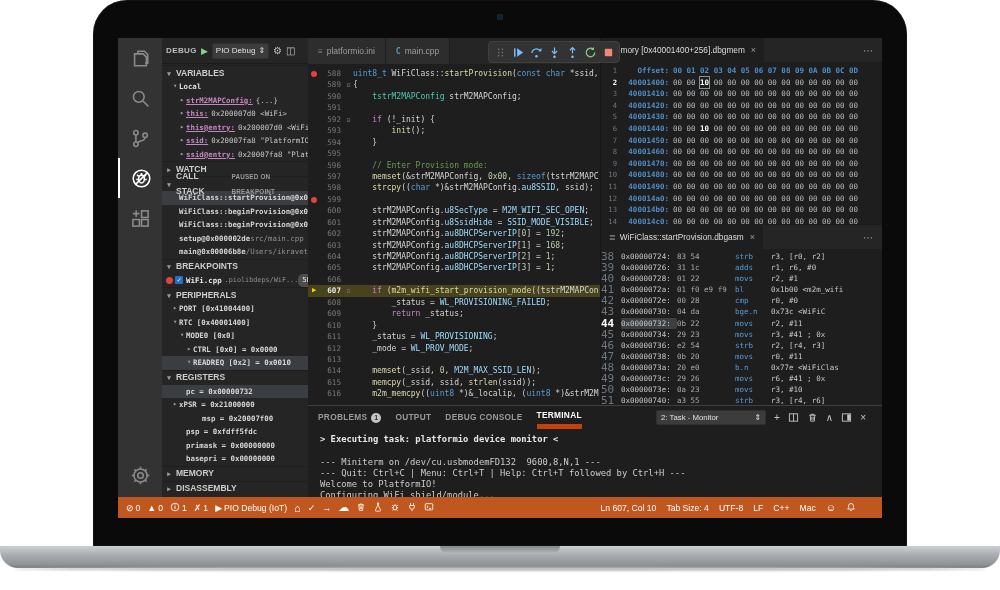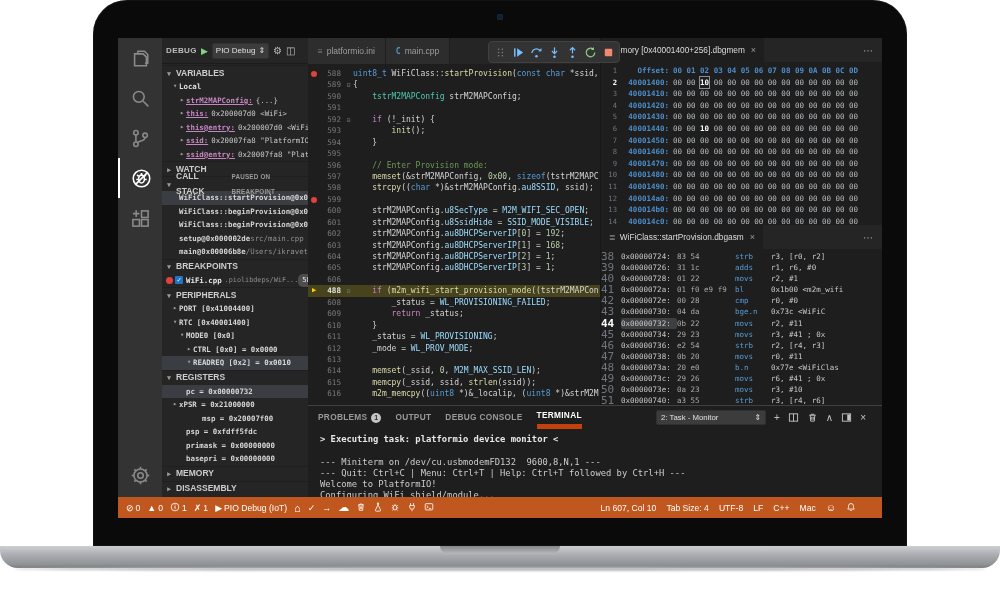--- a/index.html
+++ b/index.html
@@ -365,21 +365,21 @@
           <div class="cl"><span class="g-dot"></span><span class="g-num">597</span><span class="g-fold"> </span><span class="ct"><span class="s-p">    </span><span class="s-f">memset</span><span class="s-p">(&amp;strM2MAPConfig, </span><span class="s-n">0x00</span><span class="s-p">, </span><span class="s-t">sizeof</span><span class="s-p">(tstrM2MAPC</span></span></div>
           <div class="cl"><span class="g-dot"></span><span class="g-num">598</span><span class="g-fold"> </span><span class="ct"><span class="s-p">    </span><span class="s-f">strcpy</span><span class="s-p">((</span><span class="s-t">char</span><span class="s-p"> *)&amp;strM2MAPConfig.</span><span class="s-m">au8SSID</span><span class="s-p">, ssid);</span></span></div>
           <div class="cl"><span class="g-dot"><span class="dot"></span></span><span class="g-num">599</span><span class="g-fold"> </span></div>
           <div class="cl"><span class="g-dot"></span><span class="g-num">600</span><span class="g-fold"> </span><span class="ct"><span class="s-p">    strM2MAPConfig.</span><span class="s-m">u8SecType</span><span class="s-p"> = </span><span class="s-m">M2M_WIFI_SEC_OPEN</span><span class="s-p">;</span></span></div>
           <div class="cl"><span class="g-dot"></span><span class="g-num">601</span><span class="g-fold"> </span><span class="ct"><span class="s-p">    strM2MAPConfig.</span><span class="s-m">u8SsidHide</span><span class="s-p"> = </span><span class="s-m">SSID_MODE_VISIBLE</span><span class="s-p">;</span></span></div>
           <div class="cl"><span class="g-dot"></span><span class="g-num">602</span><span class="g-fold"> </span><span class="ct"><span class="s-p">    strM2MAPConfig.</span><span class="s-m">au8DHCPServerIP</span><span class="s-p">[</span><span class="s-n">0</span><span class="s-p">] = </span><span class="s-n">192</span><span class="s-p">;</span></span></div>
           <div class="cl"><span class="g-dot"></span><span class="g-num">603</span><span class="g-fold"> </span><span class="ct"><span class="s-p">    strM2MAPConfig.</span><span class="s-m">au8DHCPServerIP</span><span class="s-p">[</span><span class="s-n">1</span><span class="s-p">] = </span><span class="s-n">168</span><span class="s-p">;</span></span></div>
           <div class="cl"><span class="g-dot"></span><span class="g-num">604</span><span class="g-fold"> </span><span class="ct"><span class="s-p">    strM2MAPConfig.</span><span class="s-m">au8DHCPServerIP</span><span class="s-p">[</span><span class="s-n">2</span><span class="s-p">] = </span><span class="s-n">1</span><span class="s-p">;</span></span></div>
           <div class="cl"><span class="g-dot"></span><span class="g-num">605</span><span class="g-fold"> </span><span class="ct"><span class="s-p">    strM2MAPConfig.</span><span class="s-m">au8DHCPServerIP</span><span class="s-p">[</span><span class="s-n">3</span><span class="s-p">] = </span><span class="s-n">1</span><span class="s-p">;</span></span></div>
           <div class="cl"><span class="g-dot"></span><span class="g-num">606</span><span class="g-fold"> </span><span class="ct"></span></div>
-          <div class="cl cur"><span class="g-dot"><span class="g-arrow">▶</span></span><span class="g-num">488</span><span class="g-fold">⊟</span><span class="ct"><span class="s-p">    </span><span class="s-k">if</span><span class="s-p"> (</span><span class="s-f">m2m_wifi_start_provision_mode</span><span class="s-p">((tstrM2MAPCon</span></span></div>
+          <div class="cl cur"><span class="g-dot"><span class="g-arrow">▶</span></span><span class="g-num">607</span><span class="g-fold">⊟</span><span class="ct"><span class="s-p">    </span><span class="s-k">if</span><span class="s-p"> (</span><span class="s-f">m2m_wifi_start_provision_mode</span><span class="s-p">((tstrM2MAPCon</span></span></div>
           <div class="cl"><span class="g-dot"></span><span class="g-num">608</span><span class="g-fold"> </span><span class="ct"><span class="s-p">        _status = </span><span class="s-m">WL_PROVISIONING_FAILED</span><span class="s-p">;</span></span></div>
           <div class="cl"><span class="g-dot"></span><span class="g-num">609</span><span class="g-fold"> </span><span class="ct"><span class="s-p">        </span><span class="s-k">return</span><span class="s-p"> _status;</span></span></div>
           <div class="cl"><span class="g-dot"></span><span class="g-num">610</span><span class="g-fold"> </span><span class="ct"><span class="s-p">    }</span></span></div>
           <div class="cl"><span class="g-dot"></span><span class="g-num">611</span><span class="g-fold"> </span><span class="ct"><span class="s-p">    _status = </span><span class="s-m">WL_PROVISIONING</span><span class="s-p">;</span></span></div>
           <div class="cl"><span class="g-dot"></span><span class="g-num">612</span><span class="g-fold"> </span><span class="ct"><span class="s-p">    _mode = </span><span class="s-m">WL_PROV_MODE</span><span class="s-p">;</span></span></div>
           <div class="cl"><span class="g-dot"></span><span class="g-num">613</span><span class="g-fold"> </span><span class="ct"></span></div>
           <div class="cl"><span class="g-dot"></span><span class="g-num">614</span><span class="g-fold"> </span><span class="ct"><span class="s-p">    </span><span class="s-f">memset</span><span class="s-p">(_ssid, </span><span class="s-n">0</span><span class="s-p">, </span><span class="s-m">M2M_MAX_SSID_LEN</span><span class="s-p">);</span></span></div>
           <div class="cl"><span class="g-dot"></span><span class="g-num">615</span><span class="g-fold"> </span><span class="ct"><span class="s-p">    </span><span class="s-f">memcpy</span><span class="s-p">(_ssid, ssid, </span><span class="s-f">strlen</span><span class="s-p">(ssid));</span></span></div>
           <div class="cl"><span class="g-dot"></span><span class="g-num">616</span><span class="g-fold"> </span><span class="ct"><span class="s-p">    </span><span class="s-f">m2m_memcpy</span><span class="s-p">((</span><span class="s-t">uint8</span><span class="s-p"> *)&amp;_localip, (</span><span class="s-t">uint8</span><span class="s-p"> *)&amp;strM2M</span></span></div>
         </div>

